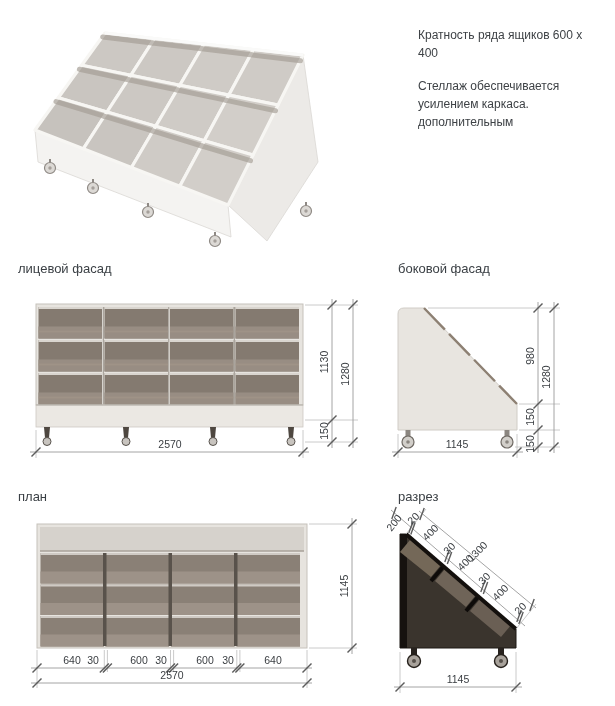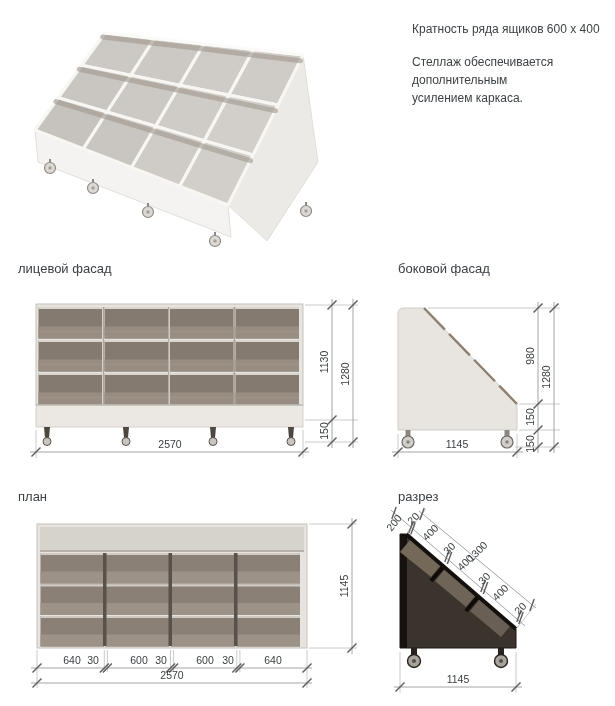--- a/index.html
+++ b/index.html
@@ -1,21 +1,21 @@
 <!DOCTYPE html>
 <html><head>
 <meta charset="utf-8">
 <style>
   html,body{margin:0;padding:0;background:#fff;}
   .page{position:relative;width:615px;height:706px;background:#ffffff;overflow:hidden;
         font-family:"Liberation Sans",sans-serif;}
   .page svg{position:absolute;left:0;top:0;}
   .notes{position:absolute;left:406px;top:14px;width:205px;color:#3e4246;
          font-size:12px;line-height:1.5;}
-  .notes p{margin:6px;}
+  .notes p{margin:12px;}
   .notes p + p{margin-top:15px;}
   .notes span{display:block;}
   
   .dl{stroke:#9a9a9a;stroke-width:0.9;fill:none;}          
   .el{stroke:#bdbdbd;stroke-width:0.8;fill:none;}          
   .tk{stroke:#5d5d5d;stroke-width:1.4;}                    
   .dt{font-size:10.5px;fill:#3a3e42;}                      
   .vl{font-size:13px;fill:#3b4045;}                        
   text{font-family:"Liberation Sans",sans-serif;}
 </style>
@@ -23,22 +23,22 @@
 <body>
 
 <div class="page">
 
   <div class="notes">
     <p>
       <span>Кратность ряда ящиков 600 х 400</span>
     </p>
     <p>
       <span>Стеллаж обеспечивается</span>
+      <span>усилением каркаса.</span>
       <span>дополнительным</span>
-      <span>усилением каркаса.</span>
     </p>
   </div>
 
   <svg width="615" height="706" viewBox="0 0 615 706">
     <defs>
       <line id="tick" x1="-4.5" y1="4.5" x2="4.5" y2="-4.5"></line>
       <line id="tickd" x1="-2.2" y1="6" x2="2.2" y2="-6"></line>
       <g id="fc">
         <rect width="63.5" height="31.5" fill="#847a70"></rect>
         <rect y="19.5" width="63.5" height="12" fill="#988d83"></rect>

